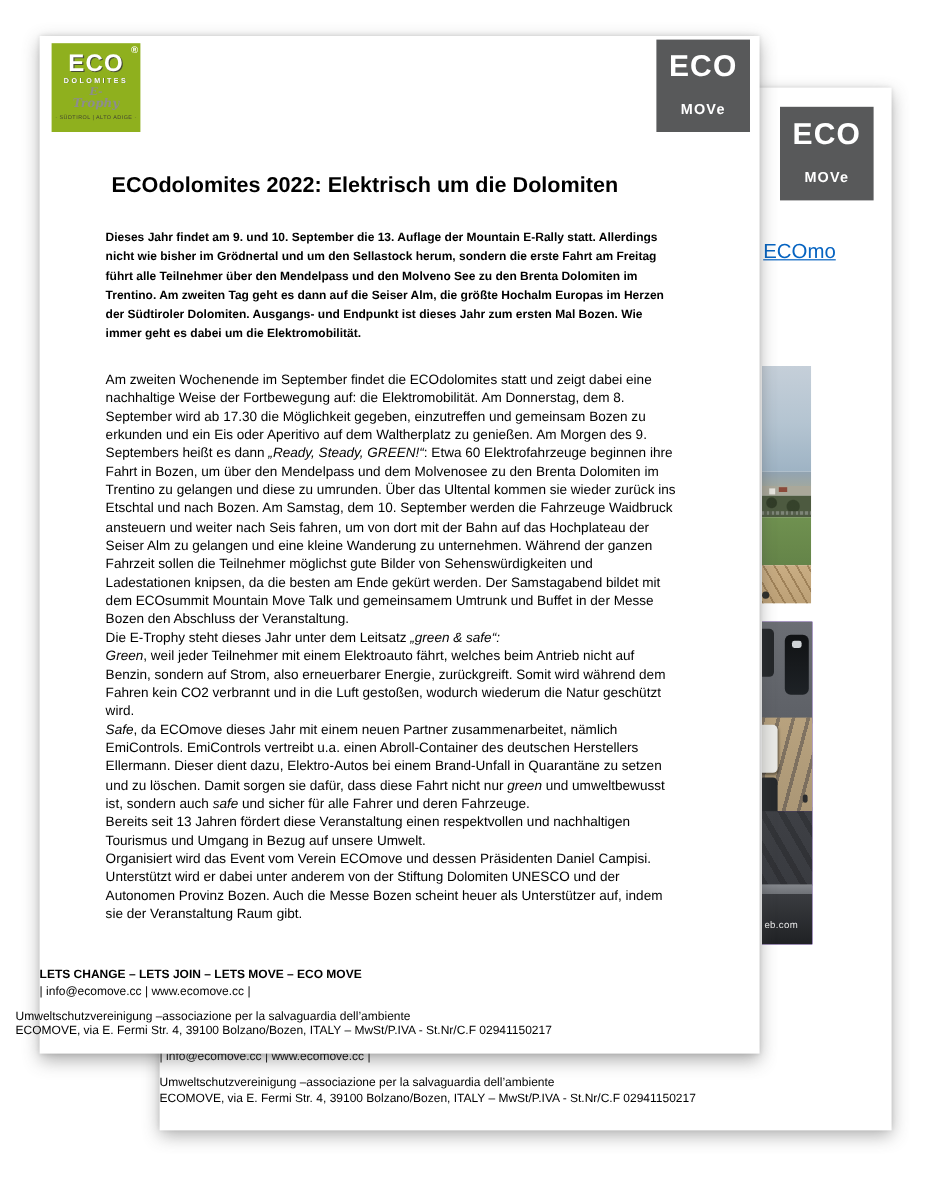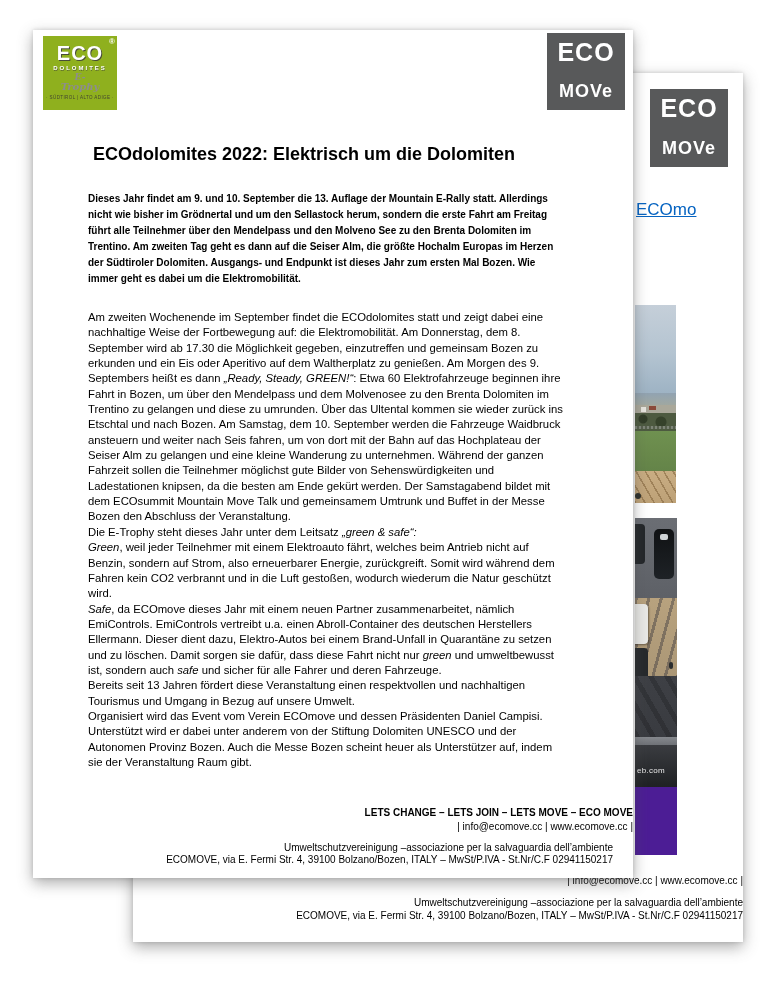--- a/index.html
+++ b/index.html
@@ -18,21 +18,21 @@
 
   
   .ecomove-logo{
     position:absolute;background:#58595a;color:#fff;
     display:flex;flex-direction:column;align-items:center;justify-content:center;
     font-weight:bold;
   }
   #page1 .ecomove-logo{left:514px;top:3px;width:78px;height:77px;}
   #page2 .ecomove-logo{left:517px;top:16px;width:78px;height:78px;}
   .ecomove-eco{font-size:25px;line-height:0.85;letter-spacing:1px;}
-  .ecomove-move{font-size:18px;line-height:1.05;letter-spacing:1px;margin-top:19px;}
+  .ecomove-move{font-size:12px;line-height:1.05;letter-spacing:1px;margin-top:19px;}
 
   
   .ecodolomites-logo{
     position:absolute;left:10px;top:6px;width:74px;height:74px;
     background:#8fb01e;text-align:center;color:#fff;overflow:hidden;
   }
   .reg{position:absolute;top:1px;right:2px;font-size:8px;color:#fff;font-weight:bold;}
   .eco-big{font-size:20px;font-weight:bold;letter-spacing:1px;line-height:1;margin-top:7px;
     text-shadow:1px 1px 0 rgba(60,60,60,0.85);}
   .dolomites{font-size:6px;font-weight:bold;letter-spacing:2px;margin-top:2px;
@@ -44,21 +44,21 @@
   .logo-tagline{font-size:4.5px;letter-spacing:0.4px;color:rgba(62,62,50,0.95);margin-top:3px;}
 
   .doc-title{position:absolute;left:60px;top:114px;font-size:18px;font-weight:bold;}
 
   .intro{position:absolute;left:55px;top:161px;width:478px;
     font-size:10px;font-weight:bold;line-height:15.9px;text-align:left;}
 
   .body-text{position:absolute;left:55px;top:280px;width:478px;
     font-size:11.3px;line-height:15.35px;text-align:left;}
 
-  .fline{position:absolute;left:0;width:100%;text-align:right;font-size:10px;}
+  .fline{position:absolute;left:0;width:100%;text-align:left;font-size:10px;}
   .f-slogan{top:777px;font-weight:bold;}
   .f-contact{top:791px;}
   .f-assoc{top:812px;transform:translateX(-20px);}
   .f-addr{top:824px;transform:translateX(-20px);}
 
   .f2-contact{top:802px;}
   .f2-assoc{top:824px;}
   .f2-addr{top:837px;}
 
   .ecomo-link{position:absolute;left:503px;top:127px;font-size:17px;
@@ -77,21 +77,21 @@
     radial-gradient(circle at 26px 9px, rgba(30,42,22,0.5) 0 5px, transparent 6px),
     #4d5a40;}
   .p1-fence{top:121px;height:3px;background:repeating-linear-gradient(90deg,#7d8577 0 2px,#57604e 2px 4px);}
   .p1-lawn{top:126px;height:40px;background:linear-gradient(180deg,#6f9150 0%,#69894b 60%,#648449 100%);}
   .p1-deck{top:166px;height:32px;background:
     repeating-linear-gradient(60deg, rgba(128,98,58,0.55) 0 1.5px, transparent 1.5px 8px),
     linear-gradient(180deg,#c9ad83,#bda177);}
   .p1-spot{position:absolute;left:2px;top:188px;width:6px;height:6px;background:#2c2e2a;border-radius:50%;}
 
   
-  .photo2{position:absolute;left:502px;top:445px;width:42px;height:337px;overflow:hidden;background:#4c1d95;}
+  .photo2{position:absolute;left:502px;top:445px;width:42px;height:269px;overflow:hidden;background:#4c1d95;}
   .photo2 > div{position:absolute;}
   .p2-asphalt-top{left:0;right:0;top:0;height:85px;background:linear-gradient(180deg,#6b6e74,#5d6066);}
   .p2-car1{left:-4px;top:6px;width:14px;height:40px;background:#232629;border-radius:4px;}
   .p2-car2{left:19px;top:11px;width:20px;height:50px;background:linear-gradient(180deg,#101214,#1e2226);border-radius:5px;}
   .p2-car2-glass{left:25px;top:16px;width:8px;height:6px;background:#cfd3d6;border-radius:2px;}
   .p2-gravel{left:0;right:0;top:80px;height:78px;background:
     repeating-linear-gradient(105deg, rgba(40,40,52,0.38) 0 3px, transparent 3px 12px),
     linear-gradient(180deg,#b8a27e,#ab9776);}
   .p2-carwhite{left:-4px;top:86px;width:17px;height:40px;background:#e9e9e6;border-radius:4px;box-shadow:1px 1px 2px rgba(0,0,0,0.4);}
   .p2-car3{left:-3px;top:130px;width:16px;height:48px;background:#26292c;border-radius:4px;}

